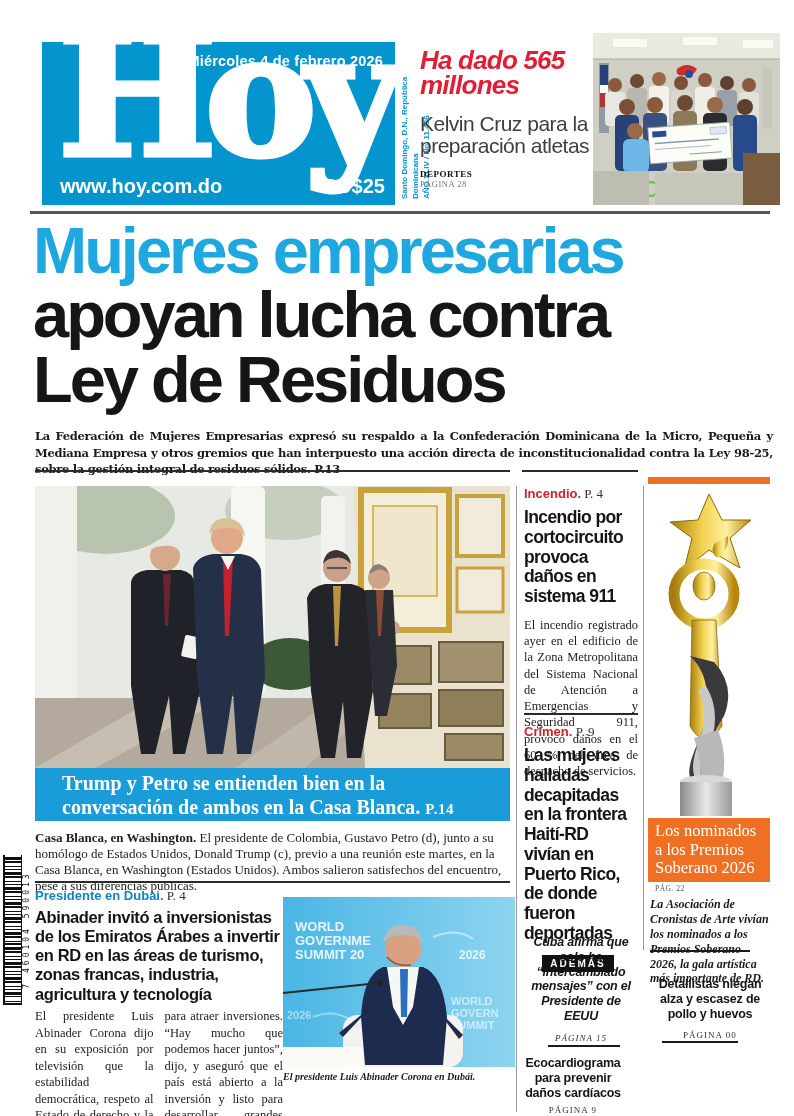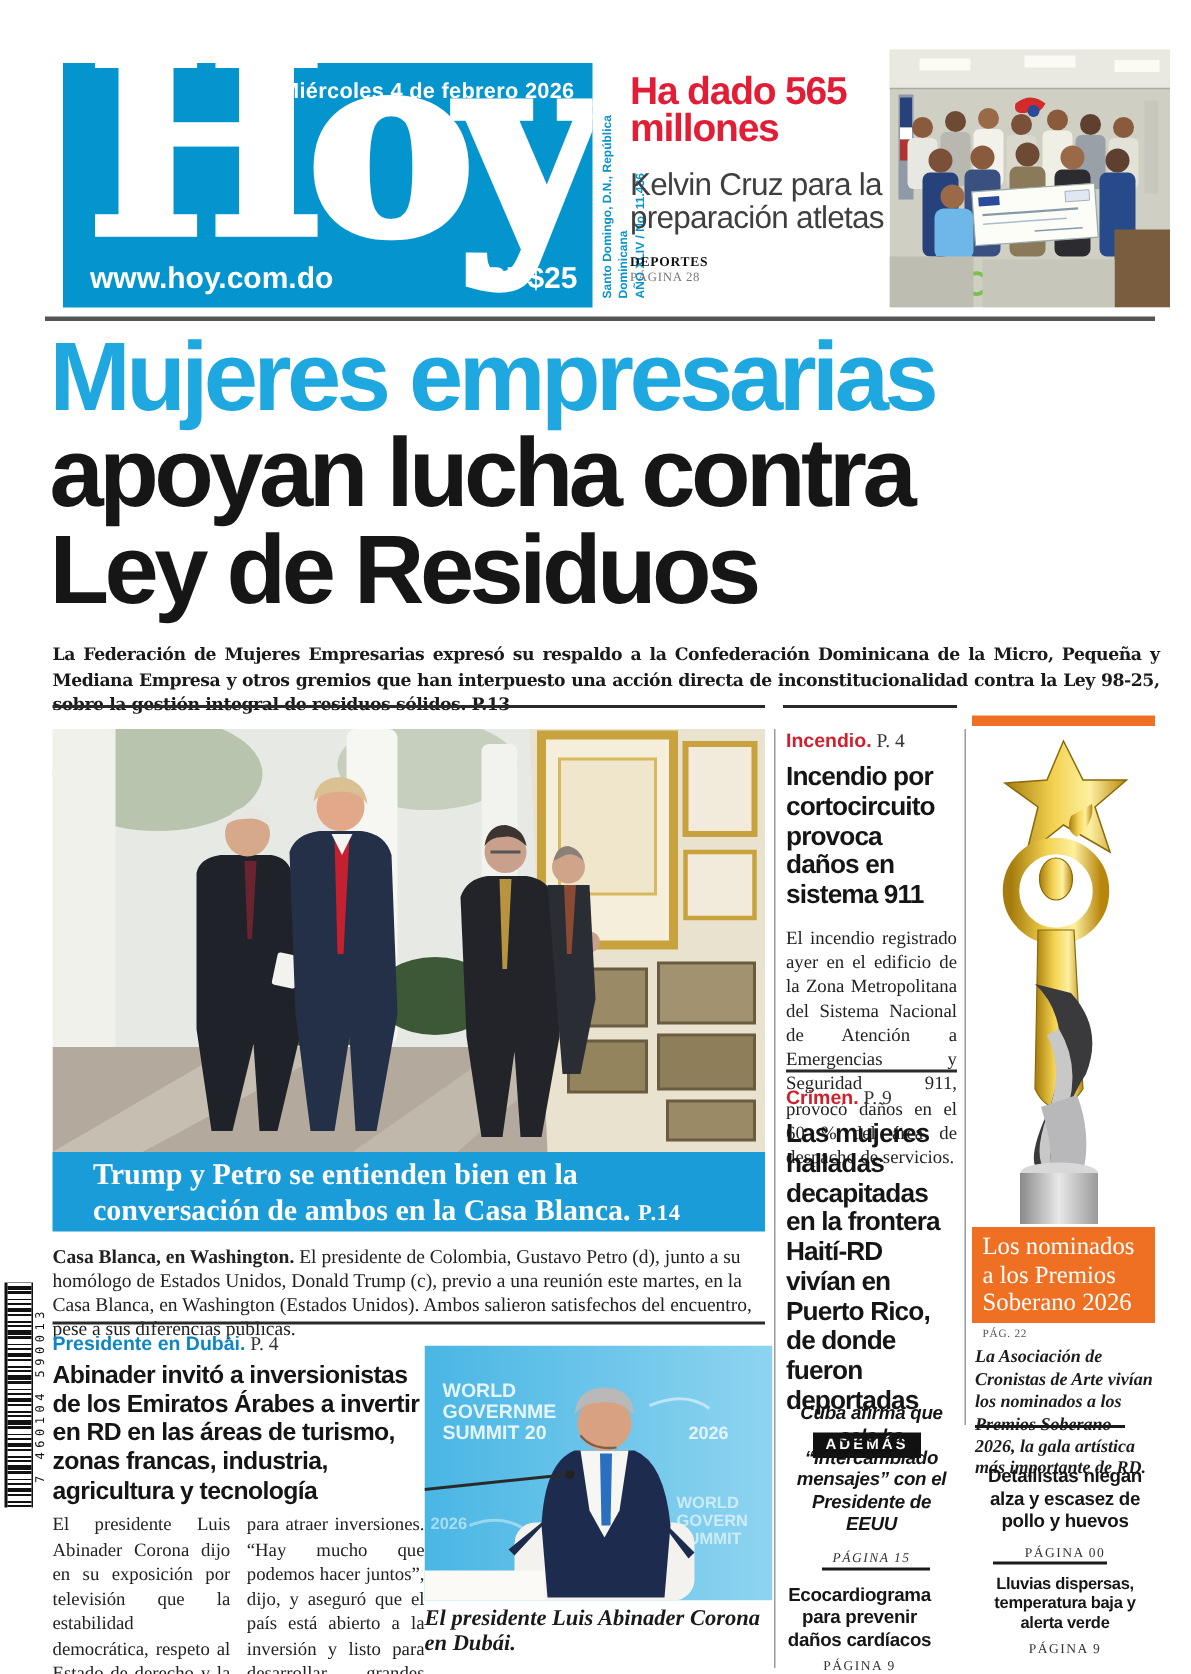--- a/index.html
+++ b/index.html
@@ -8,21 +8,21 @@
 
   
   .logo-box { position:absolute; left:42px; top:42px; width:353px; height:163px; background:#0595ce; overflow:hidden; }
   .logo-hoy { position:absolute; left:16px; top:-30px; font-family:"DejaVu Serif", serif; font-weight:bold; font-size:168px; line-height:1; color:#fff; -webkit-text-stroke:5px #fff; letter-spacing:-12px; }
   .logo-date { position:absolute; top:11px; right:12px; color:#fff; font-weight:bold; font-size:14.5px; letter-spacing:0.2px; }
   .logo-url { position:absolute; left:18px; bottom:7px; color:#fff; font-weight:bold; font-size:20px; }
   .logo-price { position:absolute; right:10px; bottom:7px; color:#fff; font-weight:bold; font-size:20px; }
   .edition-vert { position:absolute; left:397px; top:205px; width:163px; height:26px; transform:rotate(-90deg); transform-origin:0 0; color:#0a94cc; font-weight:bold; font-size:8px; line-height:11px; padding:2px 0 0 6px; }
 
   .top-story { position:absolute; left:420px; top:48px; width:172px; }
-  .top-story-head { color:#e21d36; font-weight:bold; font-size:26px; line-height:0.98; letter-spacing:-0.8px; }
+  .top-story-head { color:#e21d36; font-weight:bold; font-size:26px; line-height:0.98; letter-spacing:-0.8px;font-style:italic; }
   .top-story-sub { margin-top:14px; color:#3f3f3f; font-size:21px; line-height:1.05; letter-spacing:-0.5px; }
   .top-story-sec { margin-top:12px; font-family:"Liberation Serif", serif; font-weight:bold; font-size:9px; color:#111; letter-spacing:0.5px; }
   .top-story-page { font-family:"Liberation Serif", serif; font-size:8.5px; color:#777; letter-spacing:0.5px; }
   .top-photo { position:absolute; left:593px; top:33px; width:187px; height:172px; }
 
   .main-rule { position:absolute; left:30px; top:211px; width:740px; height:3px; background:#555; }
 
   
   .lead-headline { position:absolute; left:33px; top:219px; width:745px; font-weight:bold; font-size:65px; line-height:0.99; letter-spacing:-3px; }
   .lead-headline .l1 { color:#1fa8e0; }
@@ -66,21 +66,21 @@
   .ademas-item .hl { font-size:12.5px; line-height:1.18; letter-spacing:-0.2px; }
   .ademas-item .hl.small { font-size:11px; }
   .ademas-item .pg { margin-top:9px; font-family:"Liberation Serif", serif; font-weight:normal; font-size:9px; letter-spacing:1px; color:#333; }
   .ademas-rule { position:absolute; height:2px; background:#1a1a1a; }
 
   
   .dubai { position:absolute; left:35px; top:888px; width:248px; }
   .dubai-head { margin-top:4px; font-weight:bold; font-size:16.5px; line-height:1.16; letter-spacing:-0.4px; color:#151515; }
   .dubai-cols { position:absolute; left:35px; top:1008px; width:248px; column-count:2; column-gap:11px; font-family:"Liberation Serif", serif; font-size:12.5px; line-height:1.32; color:#222; text-align:justify; }
   .abinader-photo { position:absolute; left:283px; top:897px; width:232px; height:170px; }
-  .abinader-cap { position:absolute; left:283px; top:1071px; width:232px; font-family:"Liberation Serif", serif; font-weight:bold; font-style:italic; font-size:15px; color:#1a1a1a; }
+  .abinader-cap { position:absolute; left:283px; top:1071px; width:232px; font-family:"Liberation Serif", serif; font-weight:bold; font-style:italic; font-size:10px; color:#1a1a1a; }
 
   
   .barcode-wrap { position:absolute; left:3px; top:1005px; width:150px; height:28px; transform:rotate(-90deg); transform-origin:0 0; }
   .barcode-stripes { width:150px; height:19px; border-top:2px solid #111; border-bottom:1px solid #111;
     background:repeating-linear-gradient(90deg,#111 0 1.5px,#fff 1.5px 3px,#111 3px 4px,#fff 4px 7.5px,#111 7.5px 9px,#fff 9px 10px,#111 10px 13px,#fff 13px 15px); }
   .barcode-num { font-family:"DejaVu Sans Mono", monospace; font-size:8px; letter-spacing:3px; color:#111; text-align:center; }
 </style>
 </head>
 <body>
 
@@ -302,24 +302,20 @@
   <div class="ademas-item" style="left:650px; top:977px; width:120px;">
     <div class="hl">Detallistas niegan alza y escasez de pollo y huevos</div>
     <div class="pg">PÁGINA 00</div>
   </div>
   <div class="ademas-rule" style="left:548px; top:1045px; width:72px;"></div>
   <div class="ademas-item" style="left:516px; top:1056px; width:114px;">
     <div class="hl">Ecocardiograma para prevenir daños cardíacos</div>
     <div class="pg" style="margin-top:5px;">PÁGINA 9</div>
   </div>
   <div class="ademas-rule" style="left:662px; top:1041px; width:76px;"></div>
-  <div class="ademas-item" style="left:650px; top:1050px; width:120px;">
-    <div class="hl small">Lluvias dispersas, temperatura baja y alerta verde</div>
-    <div class="pg" style="margin-top:5px;">PÁGINA 9</div>
-  </div>
 
   <div class="dubai">
     <div class="kicker blue"><span>Presidente en Dubài.</span><span class="pg"> P. 4</span></div>
     <div class="dubai-head">Abinader invitó a inversionistas de los Emiratos Árabes a invertir en RD en las áreas de turismo, zonas francas, industria, agricultura y tecnología</div>
   </div>
   <div class="dubai-cols">El presidente Luis Abinader Corona dijo en su exposición por televisión que la estabilidad democrática, respeto al Estado de derecho y la fortaleza institucional como factores clave para atraer inversiones. “Hay mucho que podemos hacer juntos”, dijo, y aseguró que el país está abierto a la inversión y listo para desarrollar grandes proyectos.</div>
 
   <svg class="abinader-photo" viewBox="0 0 232 170">
     <defs>
       <linearGradient id="wgs" x1="0" y1="0" x2="1" y2="0">

